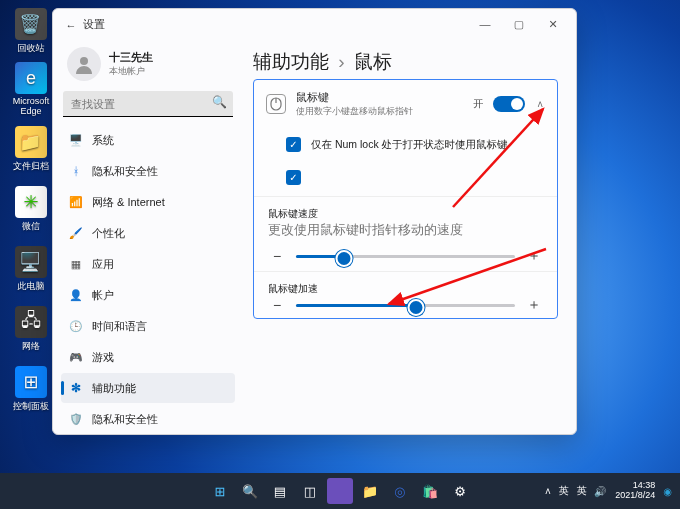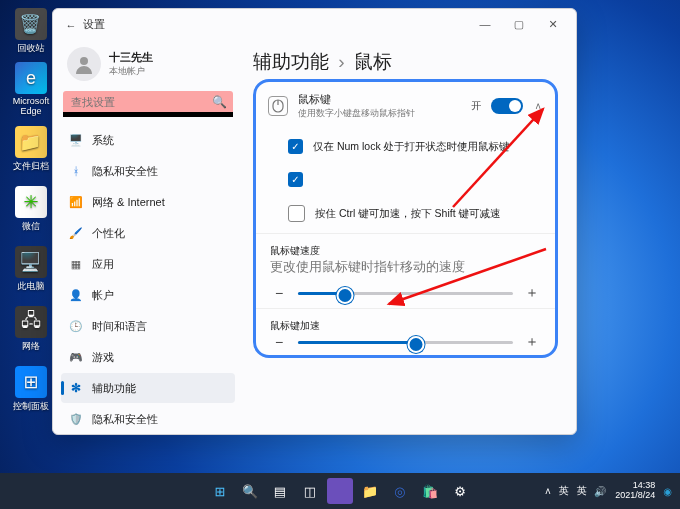--- a/index.html
+++ b/index.html
@@ -13,32 +13,32 @@
 .titlebar .back{width:24px;height:24px;display:flex;align-items:center;justify-content:center;border-radius:4px}
 .titlebar .ctrls{margin-left:auto;display:flex}
 .titlebar .ctrls div{width:34px;height:30px;display:flex;align-items:center;justify-content:center;color:#555;font-size:11px}
 .body{flex:1;display:flex;overflow:hidden}
 .side{width:190px;padding:4px 8px 8px 8px;box-sizing:border-box;overflow:hidden}
 .user{display:flex;align-items:center;gap:8px;padding:4px 6px 10px}
 .user .av{width:34px;height:34px;border-radius:50%;background:#e8e8ec;display:flex;align-items:center;justify-content:center;color:#777}
 .user .nm{font-size:11px;font-weight:600;color:#222}
 .user .sb{font-size:9px;color:#777}
 .search{position:relative;margin:0 2px 8px}
-.search input{width:100%;box-sizing:border-box;height:26px;border:none;border-bottom:5px solid #000000;background:#fca5a5;border-radius:3px 3px 0 0;padding:0 26px 0 8px;font-size:11px;outline:none}
+.search input{width:100%;box-sizing:border-box;height:26px;border:none;border-bottom:1px solid #000000;background:#e5e5e5;border-radius:3px 3px 0 0;padding:0 26px 0 8px;font-size:11px;outline:none}
 .search .sic{position:absolute;right:6px;top:4px;color:#666;font-size:12px}
 .nav{display:flex;flex-direction:column;gap:1px}
 .nav .item{display:flex;align-items:center;gap:9px;height:30px;padding:0 8px;border-radius:4px;font-size:11px;color:#222;position:relative}
 .nav .item.sel{background:#eceef3}
 .nav .item.sel::before{content:"";position:absolute;left:0;top:8px;bottom:8px;width:3px;background:#0067c0;border-radius:2px}
 .nav .ii{width:14px;height:14px;display:flex;align-items:center;justify-content:center;font-size:11px}
 .main{flex:1;padding:8px 18px 8px 10px;overflow:hidden;position:relative}
 .crumb{font-size:19px;color:#222;margin:2px 0 4px;font-weight:400}
 .crumb .sep{color:#888;margin:0 4px}
 .subt{font-size:10px;color:#555;margin-bottom:14px}
-.card{border:3px solid #3b82f6;border-radius:16px;padding:10px 12px;margin-bottom:8px;background:#fdfdfe}
+.card{border:1px solid #3b82f6;border-radius:4px;padding:10px 12px;margin-bottom:8px;background:#fdfdfe}
 .row1{display:flex;align-items:center;gap:10px}
 .row1 .ric{width:18px;height:18px;border:1px solid #999;border-radius:4px;display:flex;align-items:center;justify-content:center;color:#666;font-size:10px}
 .row1 .ti{font-size:11px;color:#222}
 .row1 .de{font-size:9px;color:#777}
 .row1 .sp{flex:1}
 .row1 .st{font-size:10px;color:#444}
 .toggle{width:32px;height:16px;background:#0067c0;border-radius:8px;position:relative}
 .toggle::after{content:"";position:absolute;right:2px;top:2px;width:12px;height:12px;background:#fff;border-radius:50%}
 .chev{color:#666;font-size:10px;padding:0 2px}
 .opt{display:flex;align-items:center;gap:10px;padding:9px 14px 9px 32px;font-size:10.5px;color:#222}
@@ -175,24 +175,20 @@
             <div class="chev">˄</div>
           </div>
           <div id="opts">
               <div class="opt">
                 <div class="cb on">✓</div>
                 <span>仅在 Num lock 处于打开状态时使用鼠标键</span>
               </div>
               <div class="opt">
                 <div class="cb on">✓</div>
               </div>
-              <div class="opt">
-                <div class="cb off"></div>
-                <span>按住 Ctrl 键可加速，按下 Shift 键可减速</span>
-              </div>
             </div>
           <div class="sep2"></div>
           <div class="sl-sec">
             <div class="ti2">鼠标键速度</div>
             <div class="de2">更改使用鼠标键时指针移动的速度</div>
             <div class="slider">
               <div class="mb">−</div>
               <div class="track">
                   <div class="fill" id="sf1" style="width: 22%;"></div>
                   <div class="thumb" id="st1" style="left: 22%;"></div>

